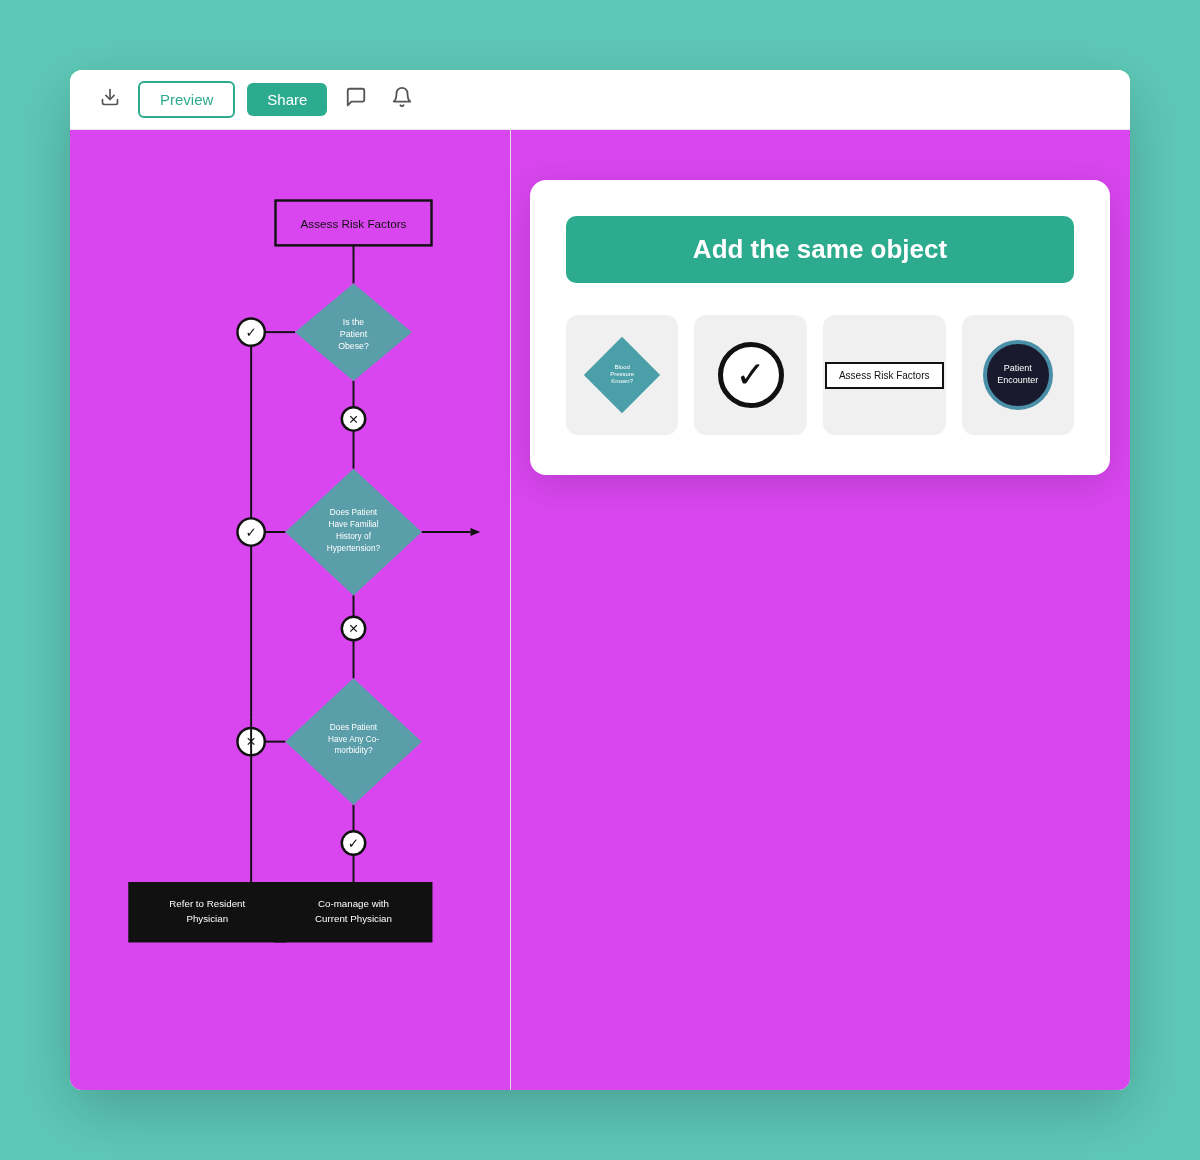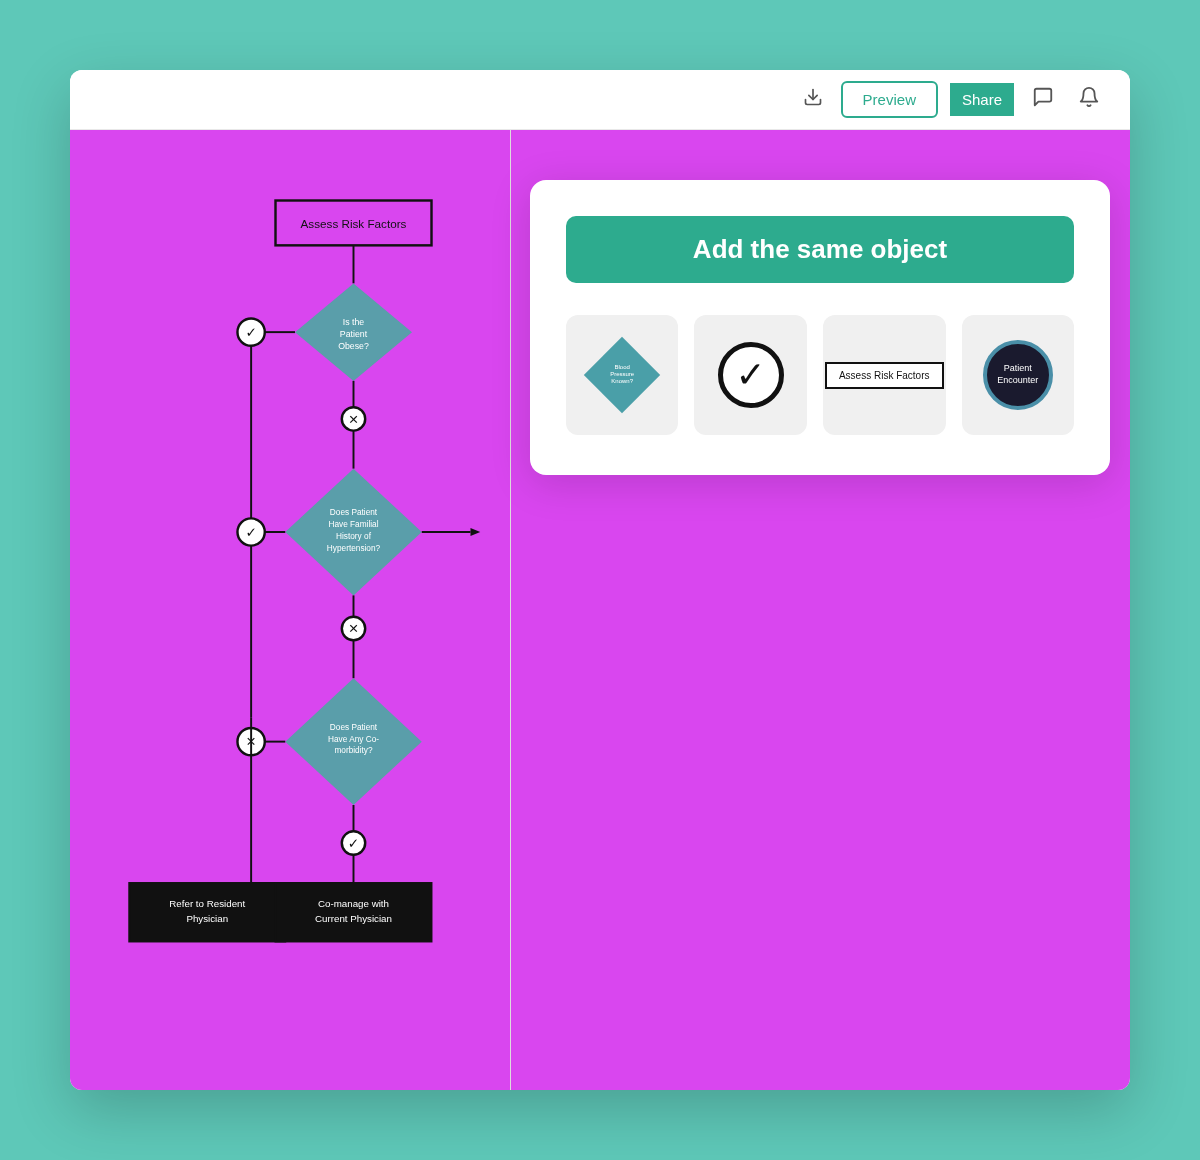--- a/index.html
+++ b/index.html
@@ -23,21 +23,21 @@
       display: flex;
       flex-direction: column;
       overflow: hidden;
     }
 
     .browser-toolbar {
       background: #fff;
       height: 60px;
       display: flex;
       align-items: center;
-      justify-content: flex-end;
+      justify-content: flex-start;
       padding: 0 24px;
       gap: 12px;
       border-bottom: 1px solid #e8e8e8;
       flex-shrink: 0;
     }
 
     .toolbar-btn-download {
       background: none;
       border: none;
       cursor: pointer;
@@ -54,22 +54,22 @@
       border-radius: 6px;
       font-size: 15px;
       font-weight: 500;
       cursor: pointer;
     }
 
     .toolbar-btn-share {
       background: #2dab8e;
       border: none;
       color: #fff;
-      padding: 8px 12px;
-      border-radius: 0;
+      padding: 8px 20px;
+      border-radius: 6px;
       font-size: 15px;
       font-weight: 500;
       cursor: pointer;
     }
 
     .toolbar-icon-btn {
       background: none;
       border: none;
       cursor: pointer;
       color: #555;

